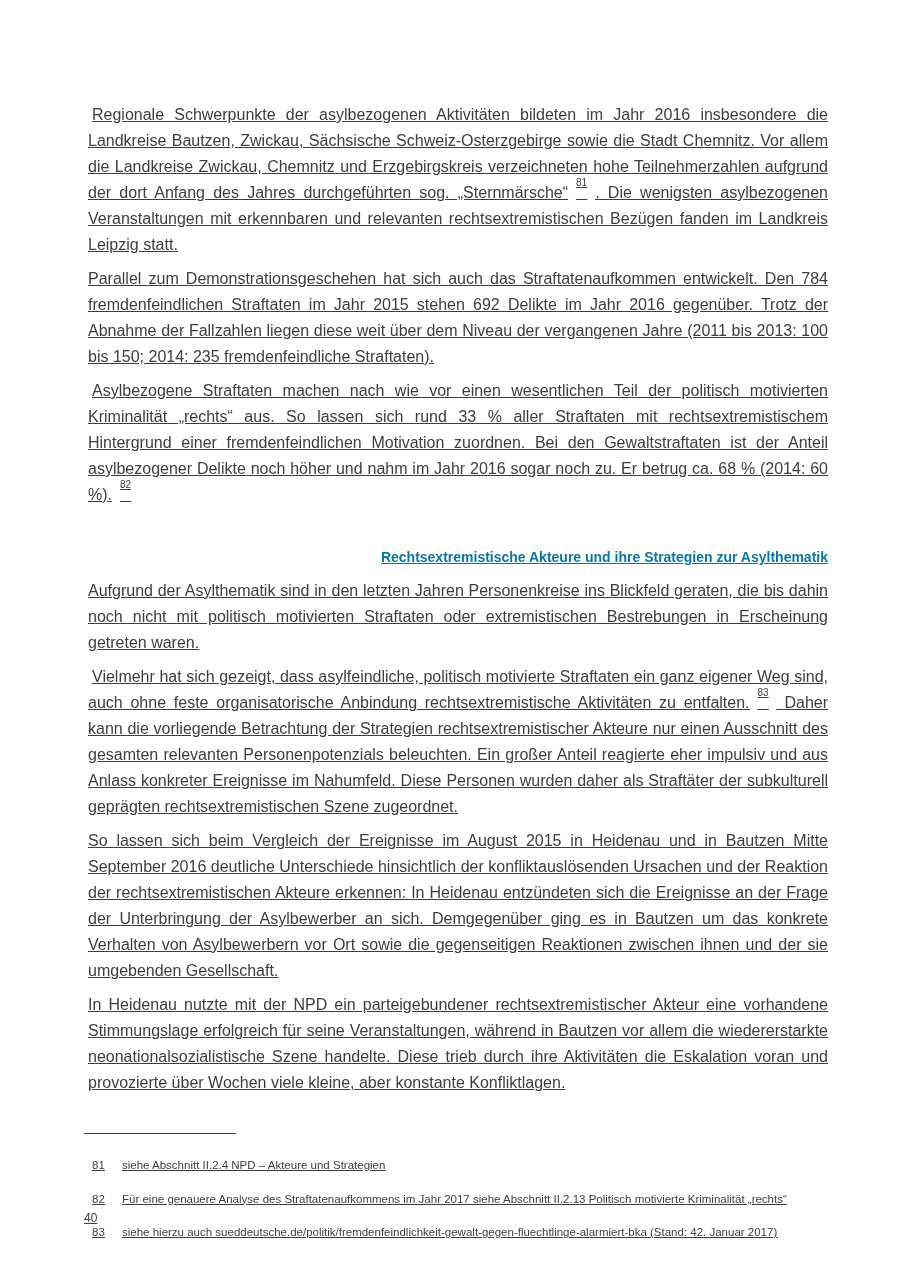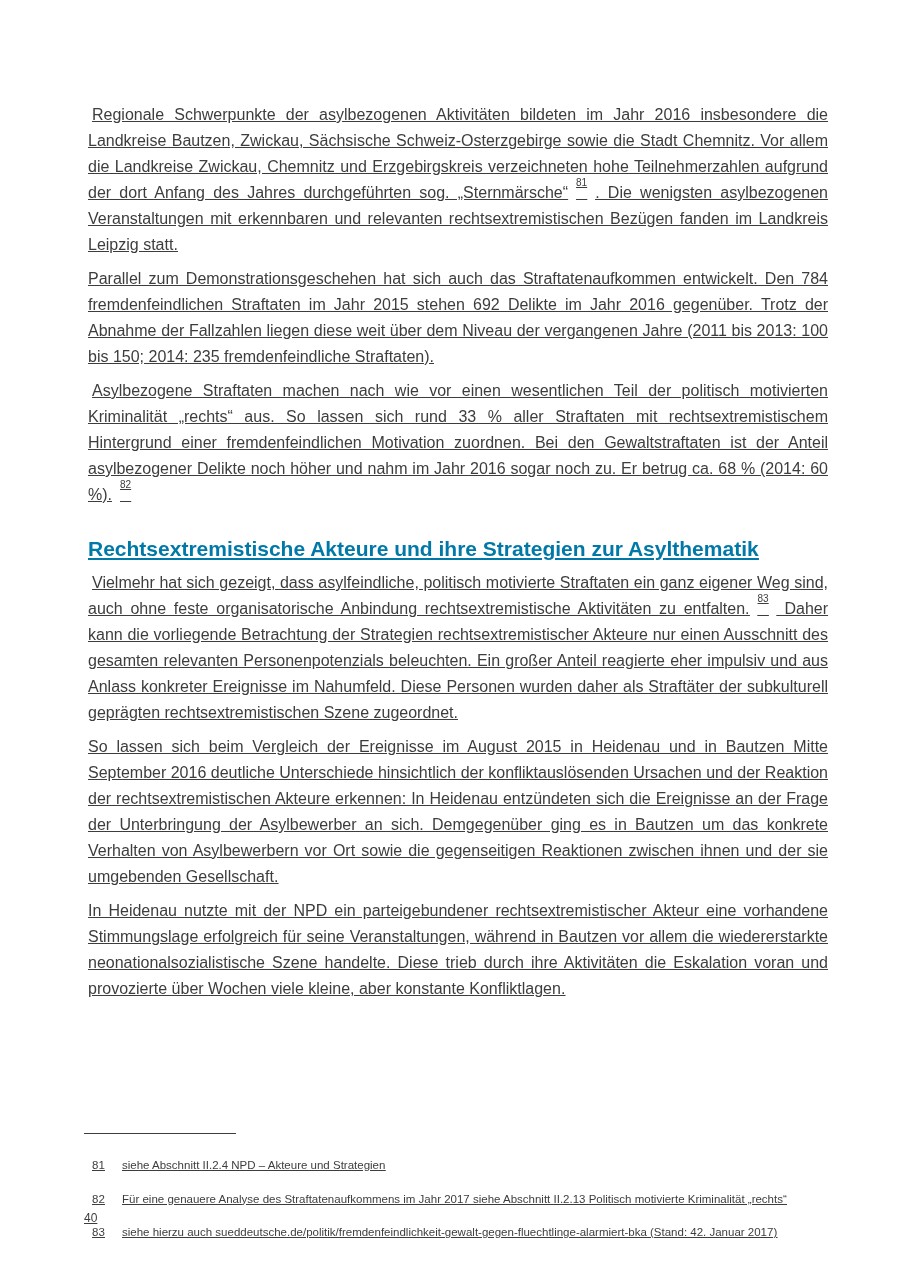--- a/index.html
+++ b/index.html
@@ -29,24 +29,24 @@
     font-size: 16px;
     line-height: 26px;
     text-align: justify;
     hyphens: auto;
     -webkit-hyphens: auto;
   }
   .body-text p { margin: 0; }
   .section-heading {
     color: var(--accent);
     font-weight: bold;
-    font-size: 21px;
+    font-size: 14px;
     line-height: 26px;
-    margin-top: 20px;
-    text-align: left;
+    margin-top: 28px;
+    text-align: right;
   }
   sup.fn-ref {
     font-size: 10px;
     line-height: 0;
     position: relative;
     top: -6px;
     letter-spacing: 0;
   }
   .footnotes {
     position: absolute;
@@ -91,20 +91,21 @@
   <main class="body-text">
 
     <p><span>Regionale Schwerpunkte der asylbezogenen Aktivitäten bildeten im Jahr 2016 insbesondere die Landkreise Bautzen, Zwickau, Sächsische Schweiz-Osterzgebirge sowie die Stadt Chemnitz. Vor allem die Landkreise Zwickau, Chemnitz und Erzgebirgskreis verzeichneten hohe Teilnehmerzahlen aufgrund der dort Anfang des Jahres durchgeführten sog. „Sternmärsche“</span><sup class="fn-ref">81</sup><span>. Die wenigsten asylbezogenen Veranstaltungen mit erkennbaren und relevanten rechtsextremistischen Bezügen fanden im Landkreis Leipzig statt.</span></p>
 
     <p>Parallel zum Demonstrationsgeschehen hat sich auch das Straftatenaufkommen entwickelt. Den 784 fremdenfeindlichen Straftaten im Jahr 2015 stehen 692 Delikte im Jahr 2016 gegenüber. Trotz der Abnahme der Fallzahlen liegen diese weit über dem Niveau der vergangenen Jahre (2011 bis 2013: 100 bis 150; 2014: 235 fremdenfeindliche Straftaten).</p>
 
     <p><span>Asylbezogene Straftaten machen nach wie vor einen wesentlichen Teil der politisch motivierten Kriminalität „rechts“ aus. So lassen sich rund 33 % aller Straftaten mit rechtsextremistischem Hintergrund einer fremdenfeindlichen Motivation zuordnen. Bei den Gewaltstraftaten ist der Anteil asylbezogener Delikte noch höher und nahm im Jahr 2016 sogar noch zu. Er betrug ca. 68 % (2014: 60 %).</span><sup class="fn-ref">82</sup></p>
 
     <h2 class="section-heading">Rechtsextremistische Akteure und ihre Strategien zur Asylthematik</h2>
 
+    <p>Aufgrund der Asylthematik sind in den letzten Jahren Personenkreise ins Blickfeld geraten, die bis dahin noch nicht mit politisch motivierten Straftaten oder extremistischen Bestrebungen in Erscheinung getreten waren.</p>
 
     <p><span>Vielmehr hat sich gezeigt, dass asylfeindliche, politisch motivierte Straftaten ein ganz eigener Weg sind, auch ohne feste organisatorische Anbindung rechtsextremistische Aktivitäten zu entfalten.</span><sup class="fn-ref">83</sup><span> Daher kann die vorliegende Betrachtung der Strategien rechtsextremistischer Akteure nur einen Ausschnitt des gesamten relevanten Personenpotenzials beleuchten. Ein großer Anteil reagierte eher impulsiv und aus Anlass konkreter Ereignisse im Nahumfeld. Diese Personen wurden daher als Straftäter der subkulturell geprägten rechtsextremistischen Szene zugeordnet.</span></p>
 
 
     <p>So lassen sich beim Vergleich der Ereignisse im August 2015 in Heidenau und in Bautzen Mitte September 2016 deutliche Unterschiede hinsichtlich der konfliktauslösenden Ursachen und der Reaktion der rechtsextremistischen Akteure erkennen: In Heidenau entzündeten sich die Ereignisse an der Frage der Unterbringung der Asylbewerber an sich. Demgegenüber ging es in Bautzen um das konkrete Verhalten von Asylbewerbern vor Ort sowie die gegenseitigen Reaktionen zwischen ihnen und der sie umgebenden Gesellschaft.</p>
 
     <p>In Heidenau nutzte mit der NPD ein parteigebundener rechtsextremistischer Akteur eine vorhandene Stimmungslage erfolgreich für seine Veranstaltungen, während in Bautzen vor allem die wiedererstarkte neonationalsozialistische Szene handelte. Diese trieb durch ihre Aktivitäten die Eskalation voran und provozierte über Wochen viele kleine, aber konstante Konfliktlagen.</p>
 
   </main>
 

